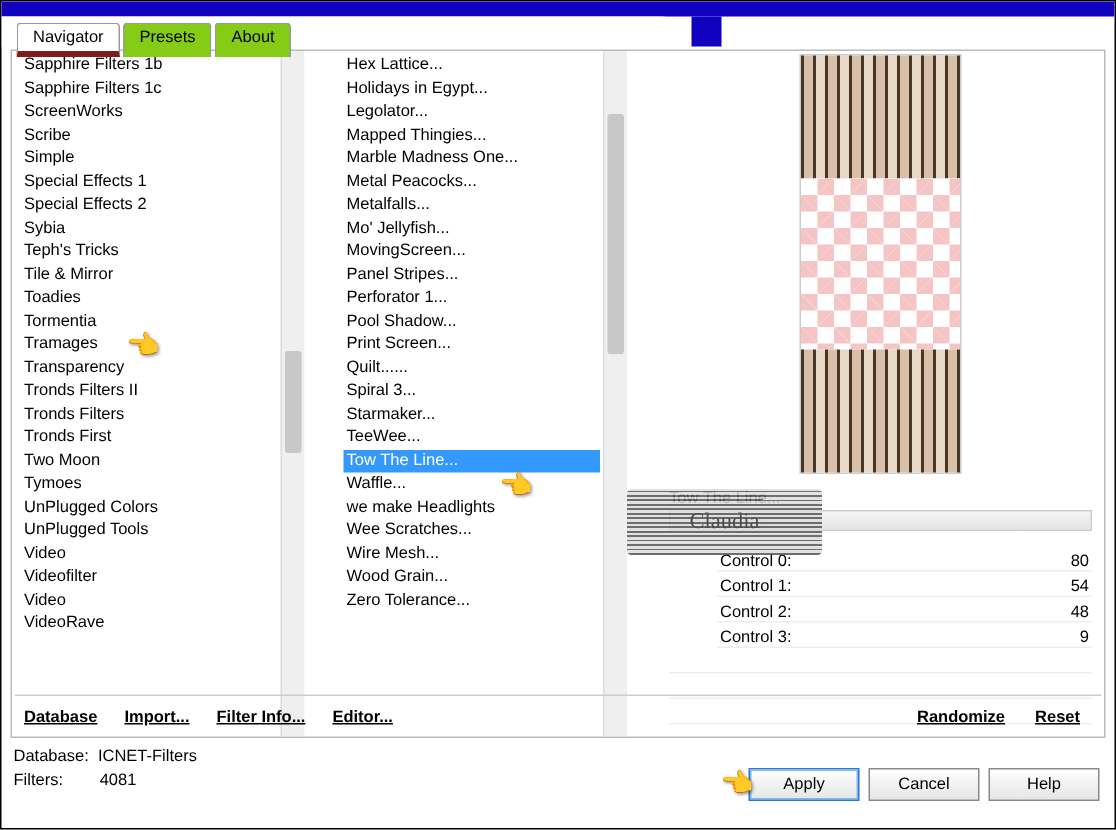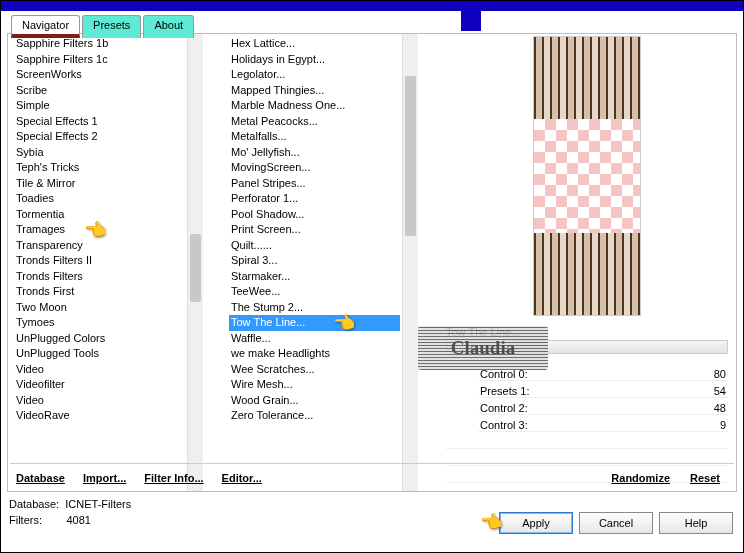--- a/index.html
+++ b/index.html
@@ -6,21 +6,21 @@
 body { font-family: "Segoe UI", Tahoma, Arial, sans-serif; font-size: 11px; background: #fff; width: 744px; height: 553px; overflow: hidden; position: relative; border: 1px solid #000; }
 
 .header-bar { height: 10px; background: #1000c0; }
 
 .title-area { height: 20px; display: flex; align-items: center; }
 .title-area .curve-spacer { width: 460px; height: 20px; background: #fff; border-top-right-radius: 20px; position: relative; }
 .title-area .curve-spacer::after { content: ""; position: absolute; right: -20px; top: 0; width: 20px; height: 20px; background: #1000c0; }
 .title-area .title-blue { flex: 1; height: 20px; background: #1000c0; border-bottom-left-radius: 20px; display: flex; align-items: center; justify-content: flex-end; padding-right: 16px; color: #fff; font-weight: bold; font-style: italic; font-size: 14px; }
 
 .tabs { position: absolute; top: 14px; left: 10px; display: flex; gap: 2px; z-index: 5; }
-.tab { padding: 3px 10px; background: #5eead4; border: 1px solid #999; border-bottom: none; border-radius: 3px 3px 0 0; font-size: 11px; cursor: pointer; }
+.tab { padding: 3px 10px; background: #84cc16; border: 1px solid #999; border-bottom: none; border-radius: 3px 3px 0 0; font-size: 11px; cursor: pointer; }
 .tab.active { background: #fff; border-bottom: 4px solid #7f1d1d; position: relative; z-index: 6; }
 
 .main-area { position: absolute; top: 32px; left: 6px; right: 6px; bottom: 60px; border: 1px solid #bbb; background: #fff; display: flex; gap: 20px; }
 
 .list-col { width: 195px; border-right: none; position: relative; display: flex; flex-direction: column; }
 .list-inner { flex: 1; overflow: hidden; position: relative; display: flex; }
 .list-items { flex: 1; padding: 2px 2px 2px 6px; overflow: hidden; line-height: 15.5px; }
 .list-items div { white-space: nowrap; overflow: hidden; text-overflow: ellipsis; cursor: pointer; padding: 0 2px; }
 .list-items div.selected { background: #3399ff; color: #fff; }
 .scrollbar { width: 16px; background: #efefef; border-left: 1px solid #ddd; position: relative; }
@@ -28,21 +28,21 @@
 
 .pointer { position: absolute; font-size: 18px; filter: drop-shadow(1px 1px 1px rgba(0,0,0,0.4)); pointer-events: none; z-index: 20; }
 
 .preview-col { flex: 1; display: flex; flex-direction: column; position: relative; }
 .preview-top { height: 290px; display: flex; justify-content: center; align-items: flex-start; padding-top: 2px; }
 .preview-img { width: 108px; height: 280px; background: #fff; border: 1px solid #ccc; display: flex; flex-direction: column; }
 .stripes { flex: 1; background: repeating-linear-gradient(90deg, #4a3624 0 2px, #d8c0a8 2px 8px, #4a3624 8px 10px, #e8d8c8 10px 16px); }
 .checker { flex: 1.4; background-image: linear-gradient(45deg, #f5c5c5 25%, transparent 25%), linear-gradient(-45deg, #f5c5c5 25%, transparent 25%), linear-gradient(45deg, transparent 75%, #f5c5c5 75%), linear-gradient(-45deg, transparent 75%, #f5c5c5 75%); background-size: 22px 22px; background-position: 0 0, 0 11px, 11px -11px, -11px 0px; background-color: #fff; }
 
 .watermark { position: absolute; top: 292px; left: 410px; width: 130px; height: 44px; background: repeating-linear-gradient(0deg, #555 0 1px, #ddd 1px 3px); display: flex; justify-content: center; align-items: center; z-index: 30; opacity: 0.85; border-radius: 3px; }
-.watermark span { font-family: cursive; font-weight: bold; font-size: 19px; color: #333; }
+.watermark span { font-family: cursive; font-weight: normal; font-size: 15px; color: #333; }
 
 .filter-name-row { margin: 0 8px 4px 8px; }
 .filter-name-row .label { font-size: 11px; padding: 2px 0; }
 .progress-line { height: 14px; background: linear-gradient(180deg, #f4f4f4, #e4e4e4); border: 1px solid #ccc; }
 
 .controls-area { margin: 6px 8px 0 8px; }
 .control-row { display: flex; justify-content: space-between; align-items: flex-end; height: 17px; border-bottom: 1px solid #eee; padding: 0 2px; margin-left: 32px; }
 .control-row .slider-bg { flex: 1; margin: 0 8px; }
 .blank-row { height: 17px; border-bottom: 1px solid #eee; }
 
@@ -122,21 +122,20 @@
           <div>Mo' Jellyfish...</div>
           <div>MovingScreen...</div>
           <div>Panel Stripes...</div>
           <div>Perforator 1...</div>
           <div>Pool Shadow...</div>
           <div>Print Screen...</div>
           <div>Quilt......</div>
           <div>Spiral 3...</div>
           <div>Starmaker...</div>
           <div>TeeWee...</div>
-          <div>The Stump 2...</div>
           <div class="selected">Tow The Line...</div>
           <div>Waffle...</div>
           <div>we make Headlights</div>
           <div>Wee Scratches...</div>
           <div>Wire Mesh...</div>
           <div>Wood Grain...</div>
           <div>Zero Tolerance...</div>
         </div>
       <div class="scrollbar">
           <div class="thumb" style="top:42px;height:160px;"></div>
@@ -159,21 +158,21 @@
       <div class="progress-line"></div>
     </div>
 
     <div class="controls-area" id="controls-area">
         <div class="control-row">
           <span>Control 0:</span>
           <span class="slider-bg"></span>
           <span>80</span>
         </div>
         <div class="control-row">
-          <span>Presets 1:</span>
+          <span>Control 1:</span>
           <span class="slider-bg"></span>
           <span>54</span>
         </div>
         <div class="control-row">
           <span>Control 2:</span>
           <span class="slider-bg"></span>
           <span>48</span>
         </div>
         <div class="control-row">
           <span>Control 3:</span>

